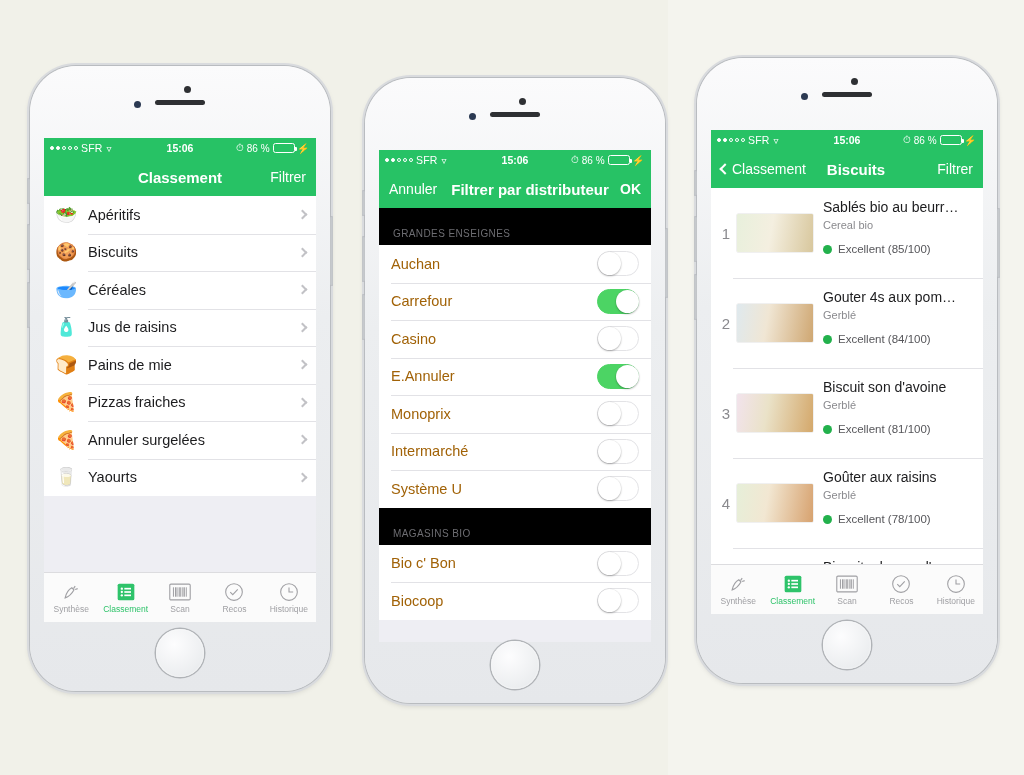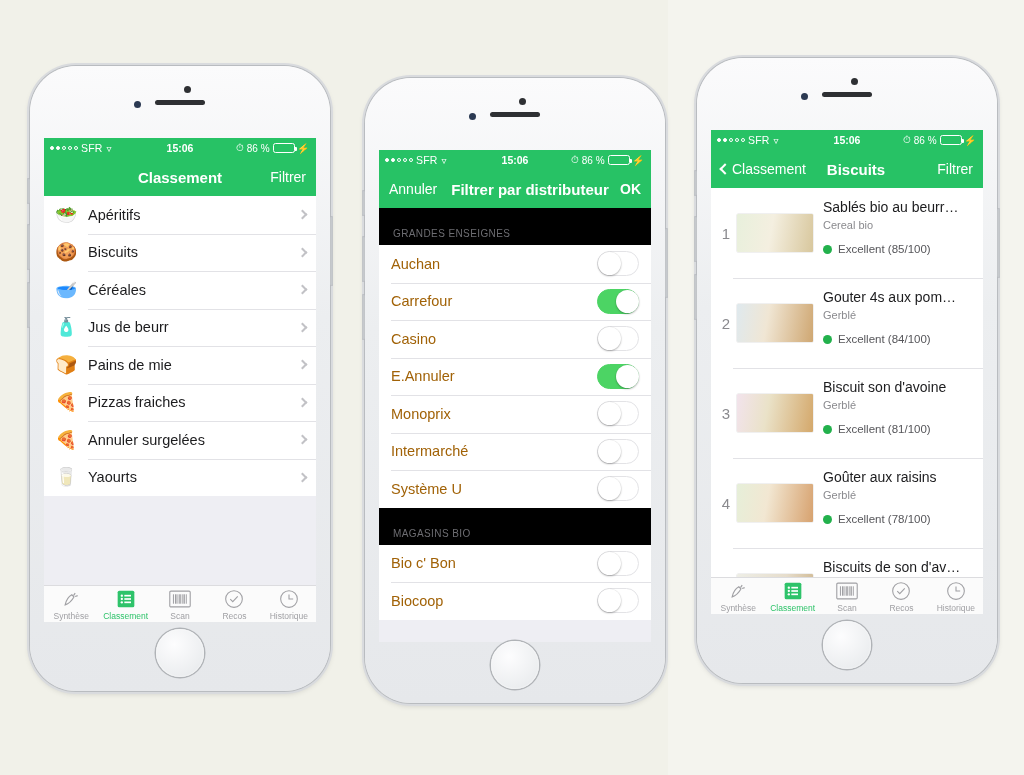--- a/index.html
+++ b/index.html
@@ -134,21 +134,21 @@
   .cat-ico { width: 30px; font-size: 18px; text-align: center; line-height: 1; }
   .cat-label { font-size: 14.5px; color: #1c1c1e; margin-left: 6px; }
   .chev-right {
     margin-left: auto; width: 7px; height: 7px;
     border-right: 2px solid #c2c2c6; border-top: 2px solid #c2c2c6;
     transform: rotate(45deg);
   }
 
   
   .tabbar {
-    position: absolute; left: 0; right: 0; bottom: 0; height: 37px;
+    position: absolute; left: 0; right: 0; bottom: 0; height: 50px;
     background: #fbfbfb; border-top: 1px solid #dcdcdf;
     display: flex; align-items: center;
   }
   .tab { flex: 1; text-align: center; color: #a0a0a4; }
   .tab-ico { height: 22px; display: flex; align-items: center; justify-content: center; }
   .tab-lbl { font-size: 8.5px; margin-top: 1px; display: block; }
   .tab.active { color: #2ec36a; }
 
   
   .sec-head {
@@ -261,21 +261,21 @@
             <span class="cat-label">Biscuits</span>
             <span class="chev-right"></span>
           </div>
           <div class="cat-row">
             <span class="cat-ico">🥣</span>
             <span class="cat-label">Céréales</span>
             <span class="chev-right"></span>
           </div>
           <div class="cat-row">
             <span class="cat-ico">🧴</span>
-            <span class="cat-label">Jus de beurr</span>
+            <span class="cat-label">Jus de raisins</span>
             <span class="chev-right"></span>
           </div>
           <div class="cat-row">
             <span class="cat-ico">🍞</span>
             <span class="cat-label">Pains de mie</span>
             <span class="chev-right"></span>
           </div>
           <div class="cat-row">
             <span class="cat-ico">🍕</span>
             <span class="cat-label">Pizzas fraiches</span>

